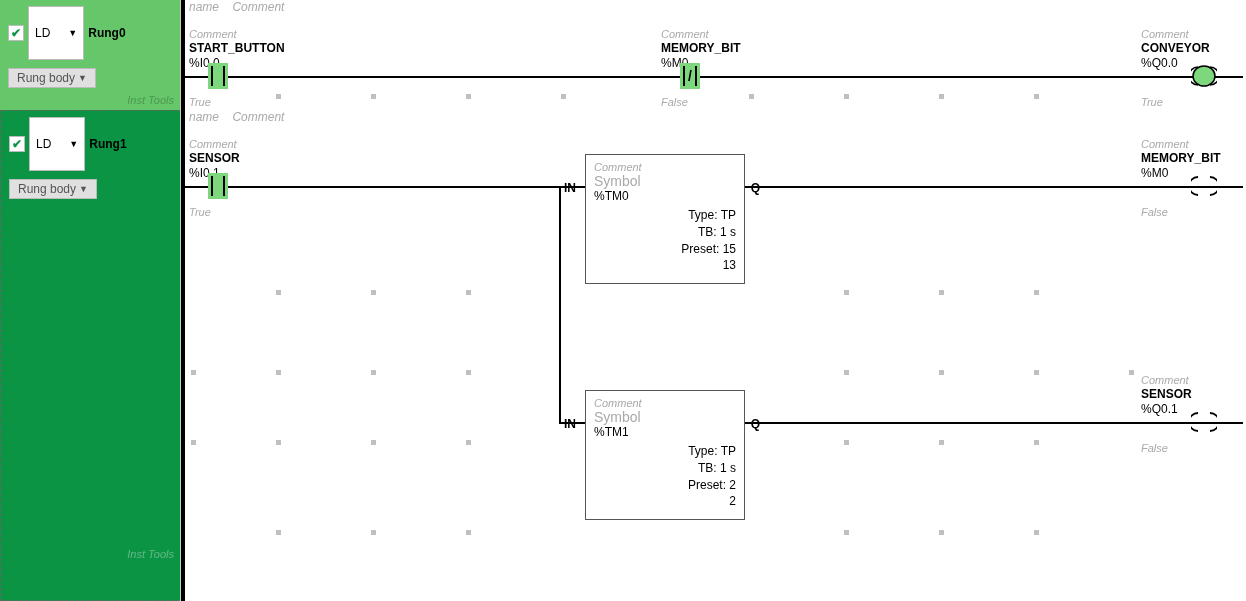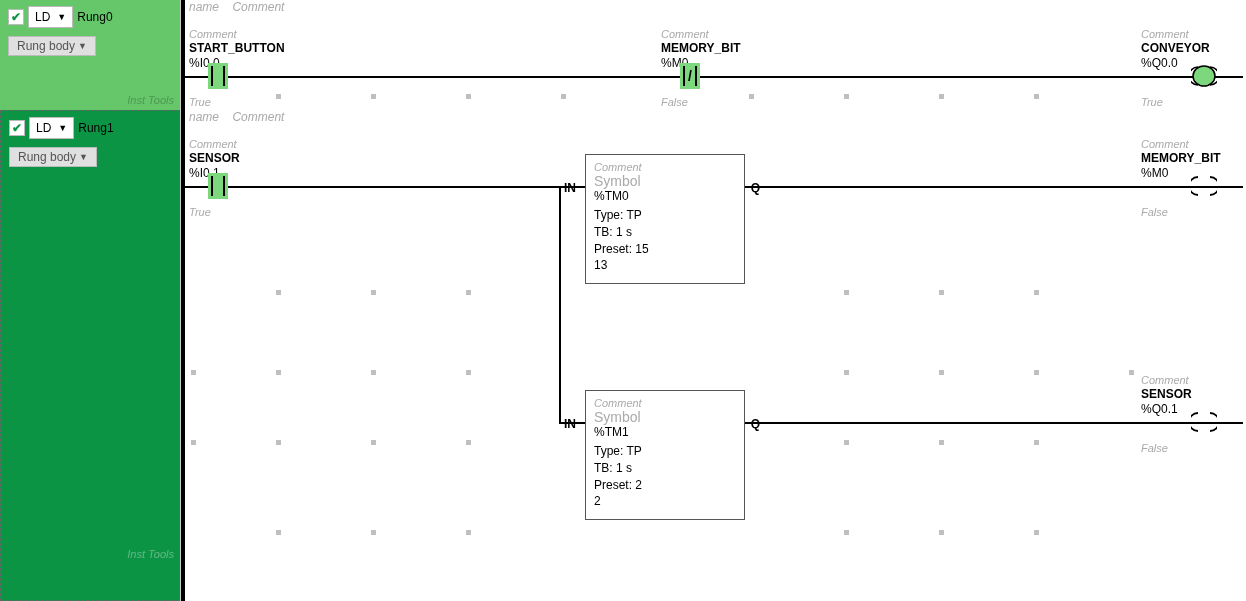--- a/index.html
+++ b/index.html
@@ -35,26 +35,26 @@
     background: #fff;
     border: 1px solid #bbb;
     display:flex; align-items:center; justify-content:center;
     color: #0b9444;
     font-weight: bold;
     font-size: 12px;
   }
   .ld-btn {
     background: #fff;
     border: 1px solid #bbb;
-    padding: 3px 6px;
-    font-size: 12px;
-    display:flex; align-items:center; gap:7px;
+    padding: 19px 6px;
+    font-size: 12px;
+    display:flex; align-items:center; gap:18px;
   }
   .rung-name {
-    font-weight: normal;
+    font-weight: bold;
     color: #000;
   }
   .rung-body-btn {
     background: #e0e0e0;
     border: 1px solid #bbb;
     padding: 2px 8px;
     font-size: 12px;
     color:#555;
     display:flex; align-items:center; gap:3px;
   }
@@ -137,21 +137,21 @@
   .fb-box {
     position:absolute;
     border:1px solid #555;
     background:#fff;
     padding:6px 8px;
     width:160px;
   }
   .fb-box .hdr .comment { color:#aaa; font-style:italic; font-size:11px; }
   .fb-box .hdr .symbol { color:#aaa; font-size:14px; }
   .fb-box .hdr .addr { color:#000000; font-size:12px; }
-  .fb-box .body { text-align:left; margin-top:4px; font-size:12px; line-height:1.4;}
+  .fb-box .body { text-align:right; margin-top:4px; font-size:12px; line-height:1.4;}
   .fb-pin {
     position:absolute;
     font-weight:bold;
     font-size:12px;
   }
   .watermark {
     position:absolute;
     font-size:24px;
     font-weight:600;
     color:#444;

